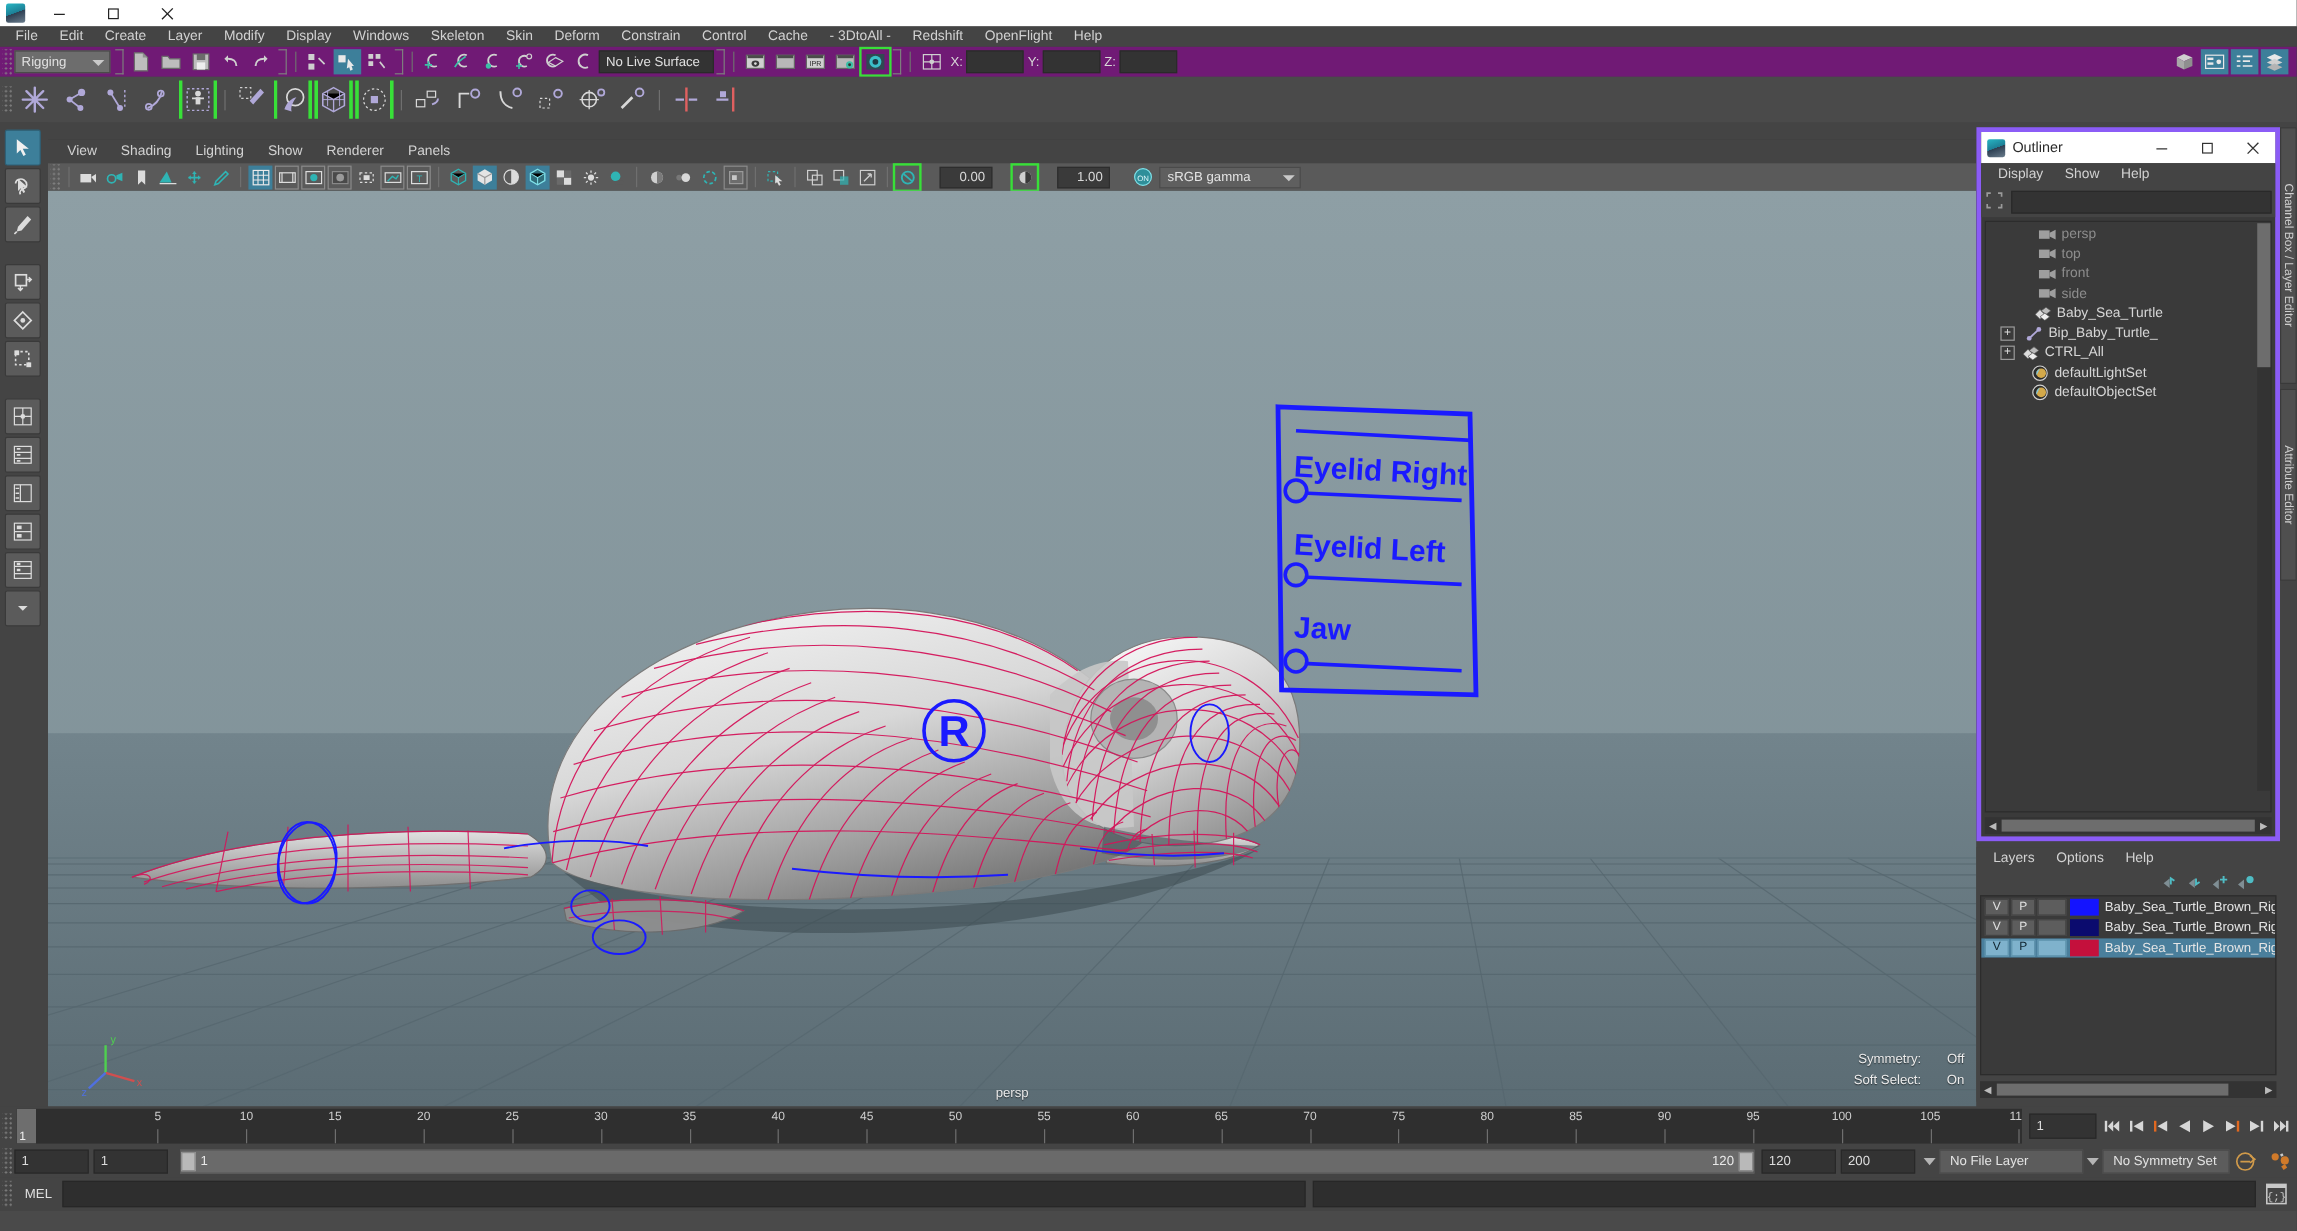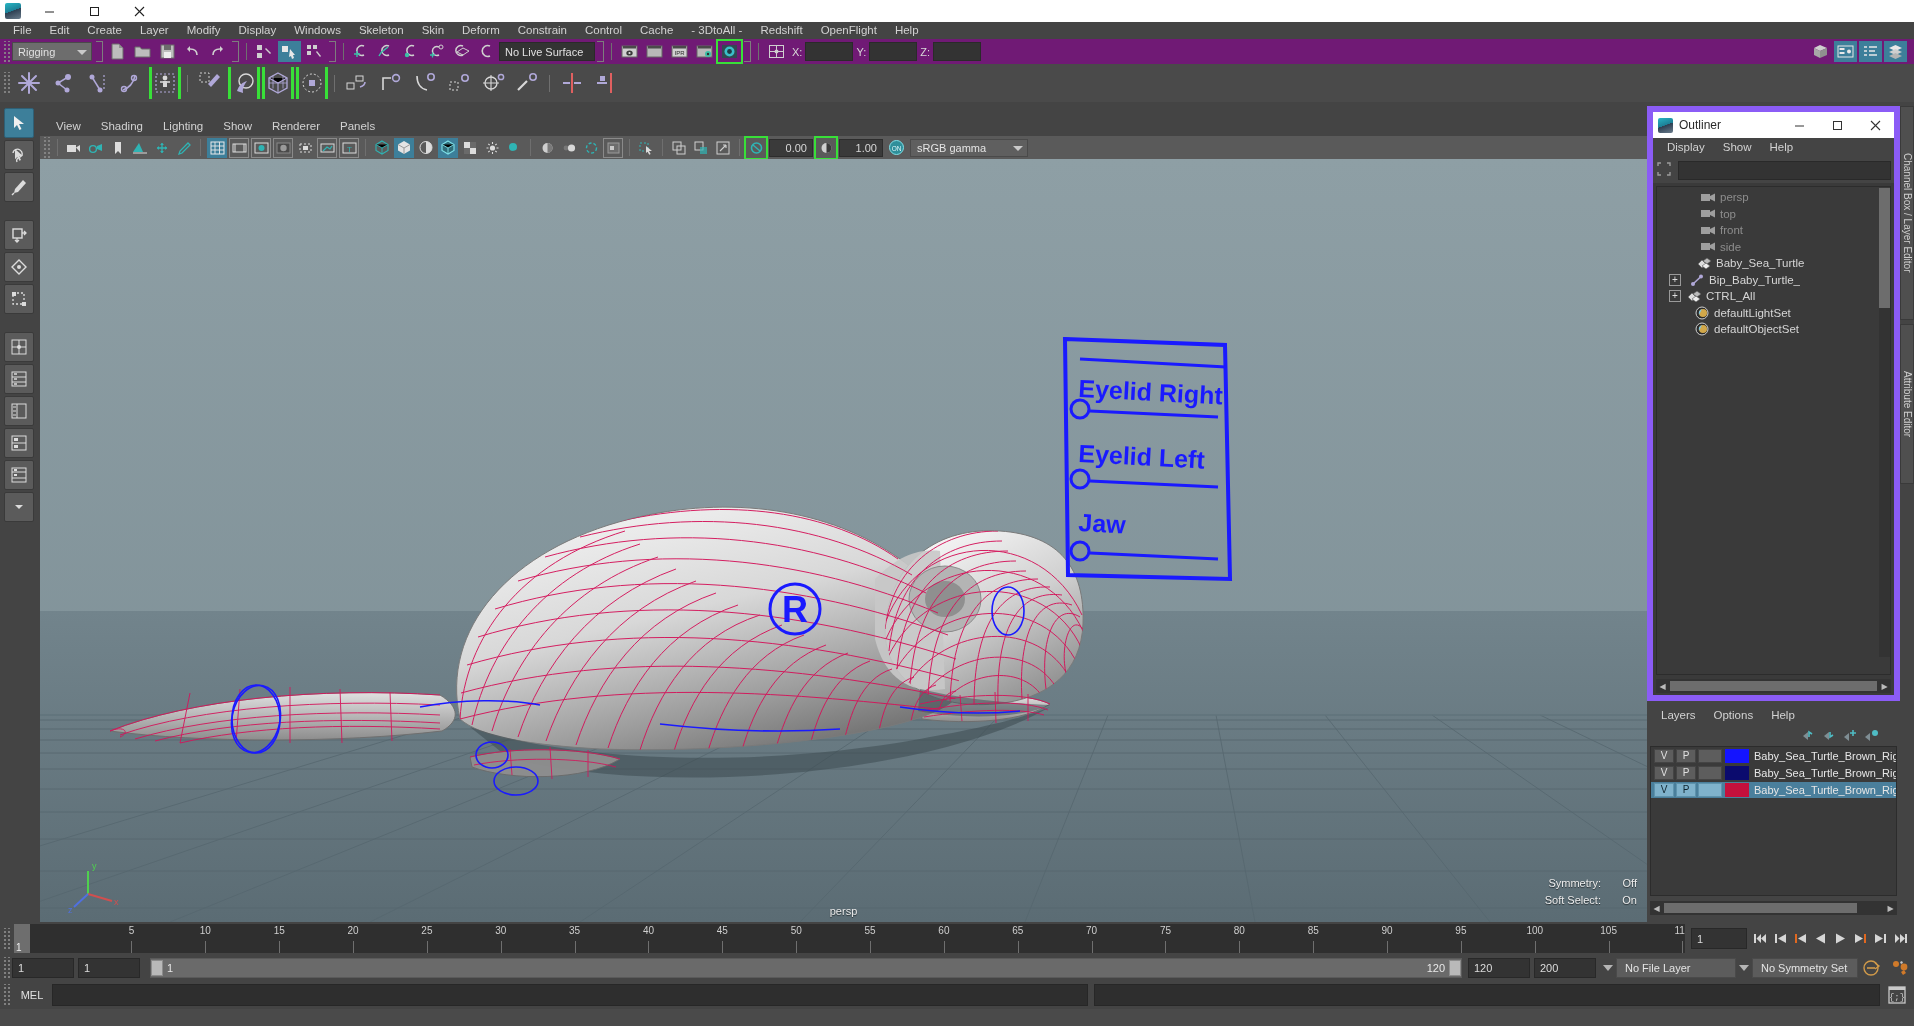--- a/index.html
+++ b/index.html
@@ -129,21 +129,21 @@
     color: #e4e4e4; position: relative; margin-left: 3px;
   }
   .gamma-select .arrow {
     position: absolute; right: 4px; top: 50%; margin-top: -2px;
     border-left: 5px solid transparent; border-right: 5px solid transparent;
     border-top: 5px solid #c9c9c9;
   }
   .numfield {
     width: 44px; height: 18px; background: #3a3a3a; border: 1px solid #2d2d2d;
     font-size: 11px; color: #d8d8d8; display: flex; align-items: center;
-    justify-content: flex-end; padding-right: 5px; margin: 0 2px;
+    justify-content: flex-end; padding-right: 5px; margin: 0 16px;
   }
 
   
   .viewport {
     position: relative; width: 1607px; height: 763px; overflow: hidden;
     background: linear-gradient(180deg,#7d8f96 0%, #76888f 45%, #6e8188 60%, #5f7078 100%);
   }
   .vp-label {
     position: absolute; font-size: 11px; color: #e9e9e9; text-shadow: 0 1px 1px rgba(0,0,0,.6);
   }
@@ -153,21 +153,21 @@
   .sym-row .k { width: 90px; text-align: right; }
   .sym-row .v { width: 26px; text-align: right; }
 
   
   .rightdock {
     position: absolute; left: 1647px; top: 102px; width: 267px; height: 820px;
     background: #444444;
   }
   .outliner-win {
     position: absolute; left: 0; top: 4px; width: 253px; height: 595px;
-    background: #3a3a3a; border: 6px solid #8b5cf6;
+    background: #3a3a3a; border: 4px solid #8b5cf6;
   }
   .ow-title {
     height: 26px; background: #ffffff; display: flex; align-items: center;
   }
   .ow-title .ic {
     width: 15px; height: 15px; margin: 0 6px 0 5px; flex: none;
     background: linear-gradient(160deg,#27b6c4 0%,#1d7f96 48%,#2d3f52 49%,#6a7c8c 100%);
     border-radius: 2px;
   }
   .ow-title .t { font-size: 12px; color: #2a2a2a; flex: 1; }

